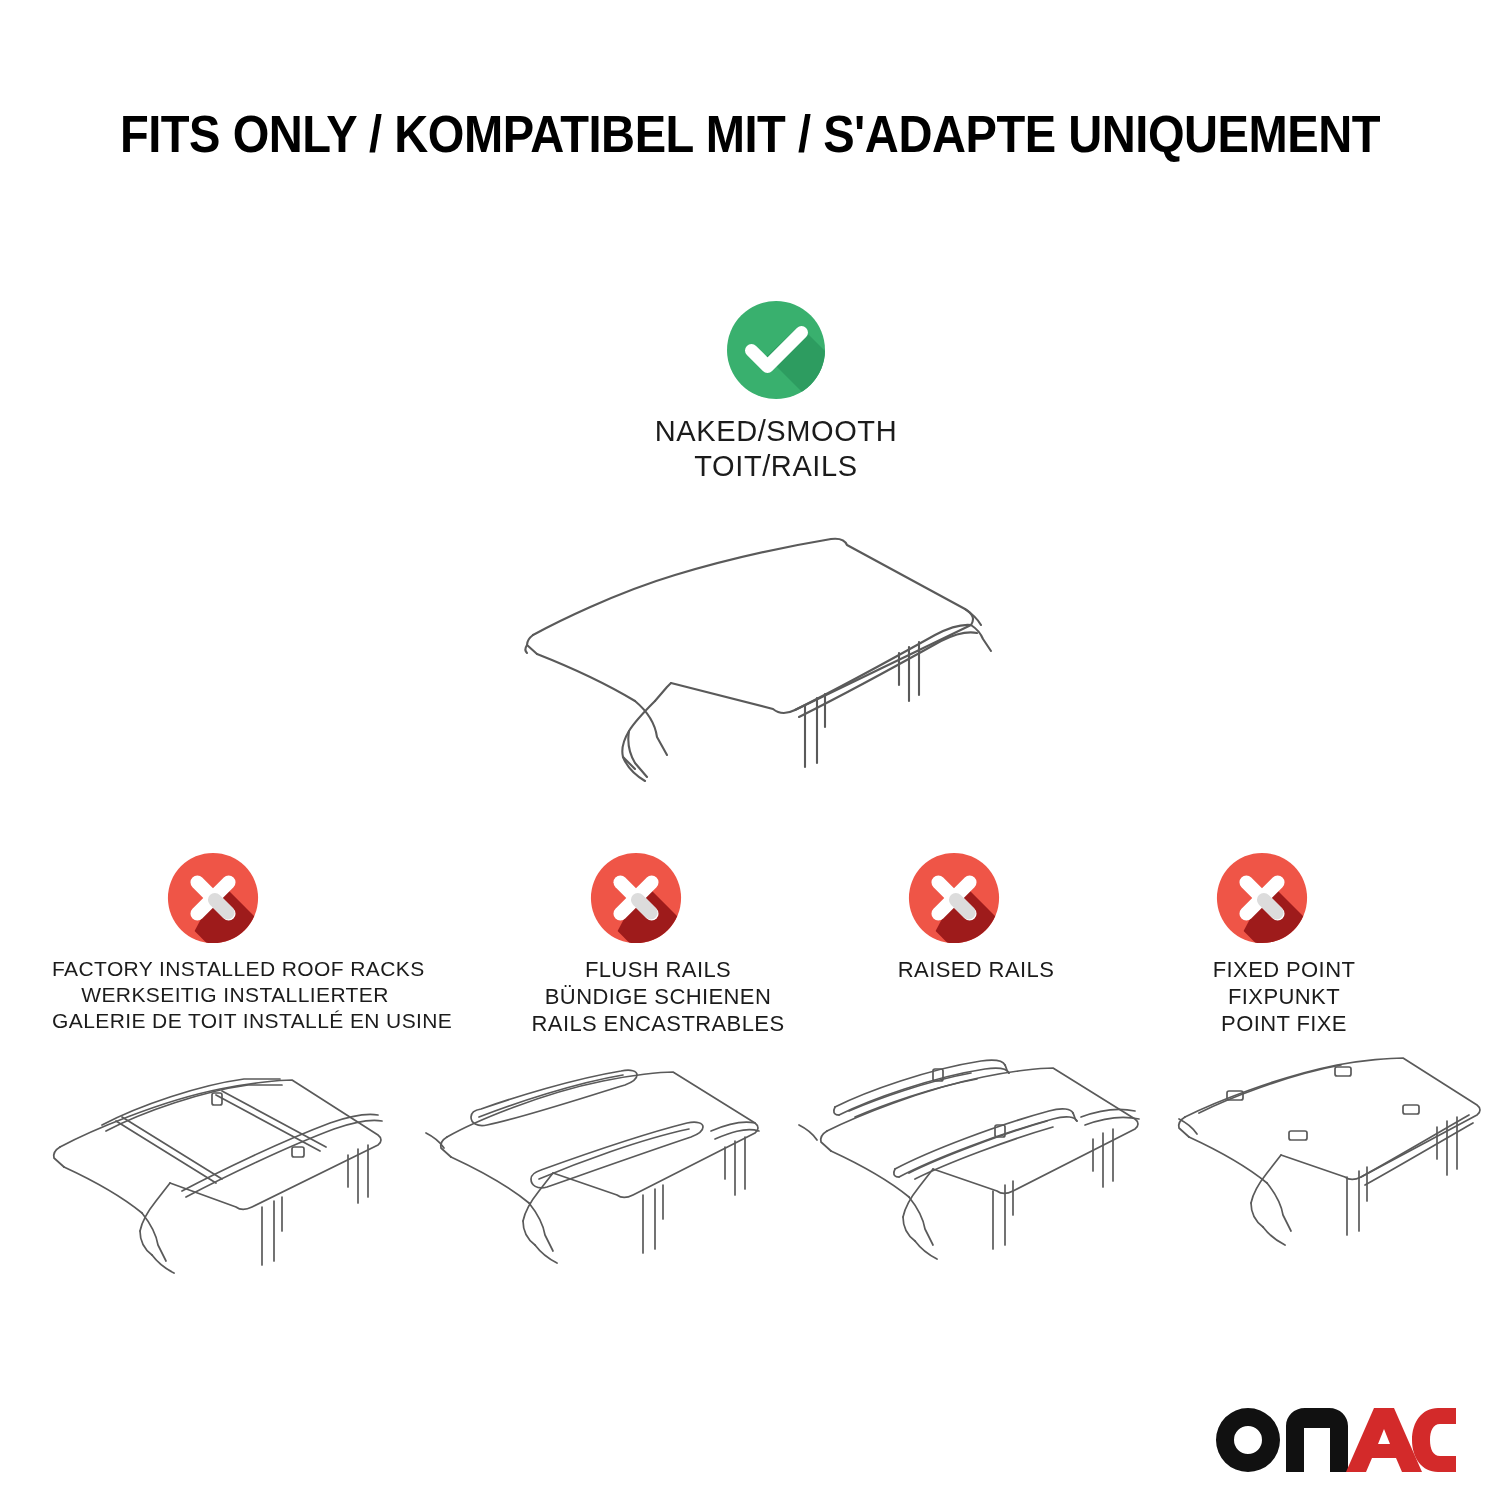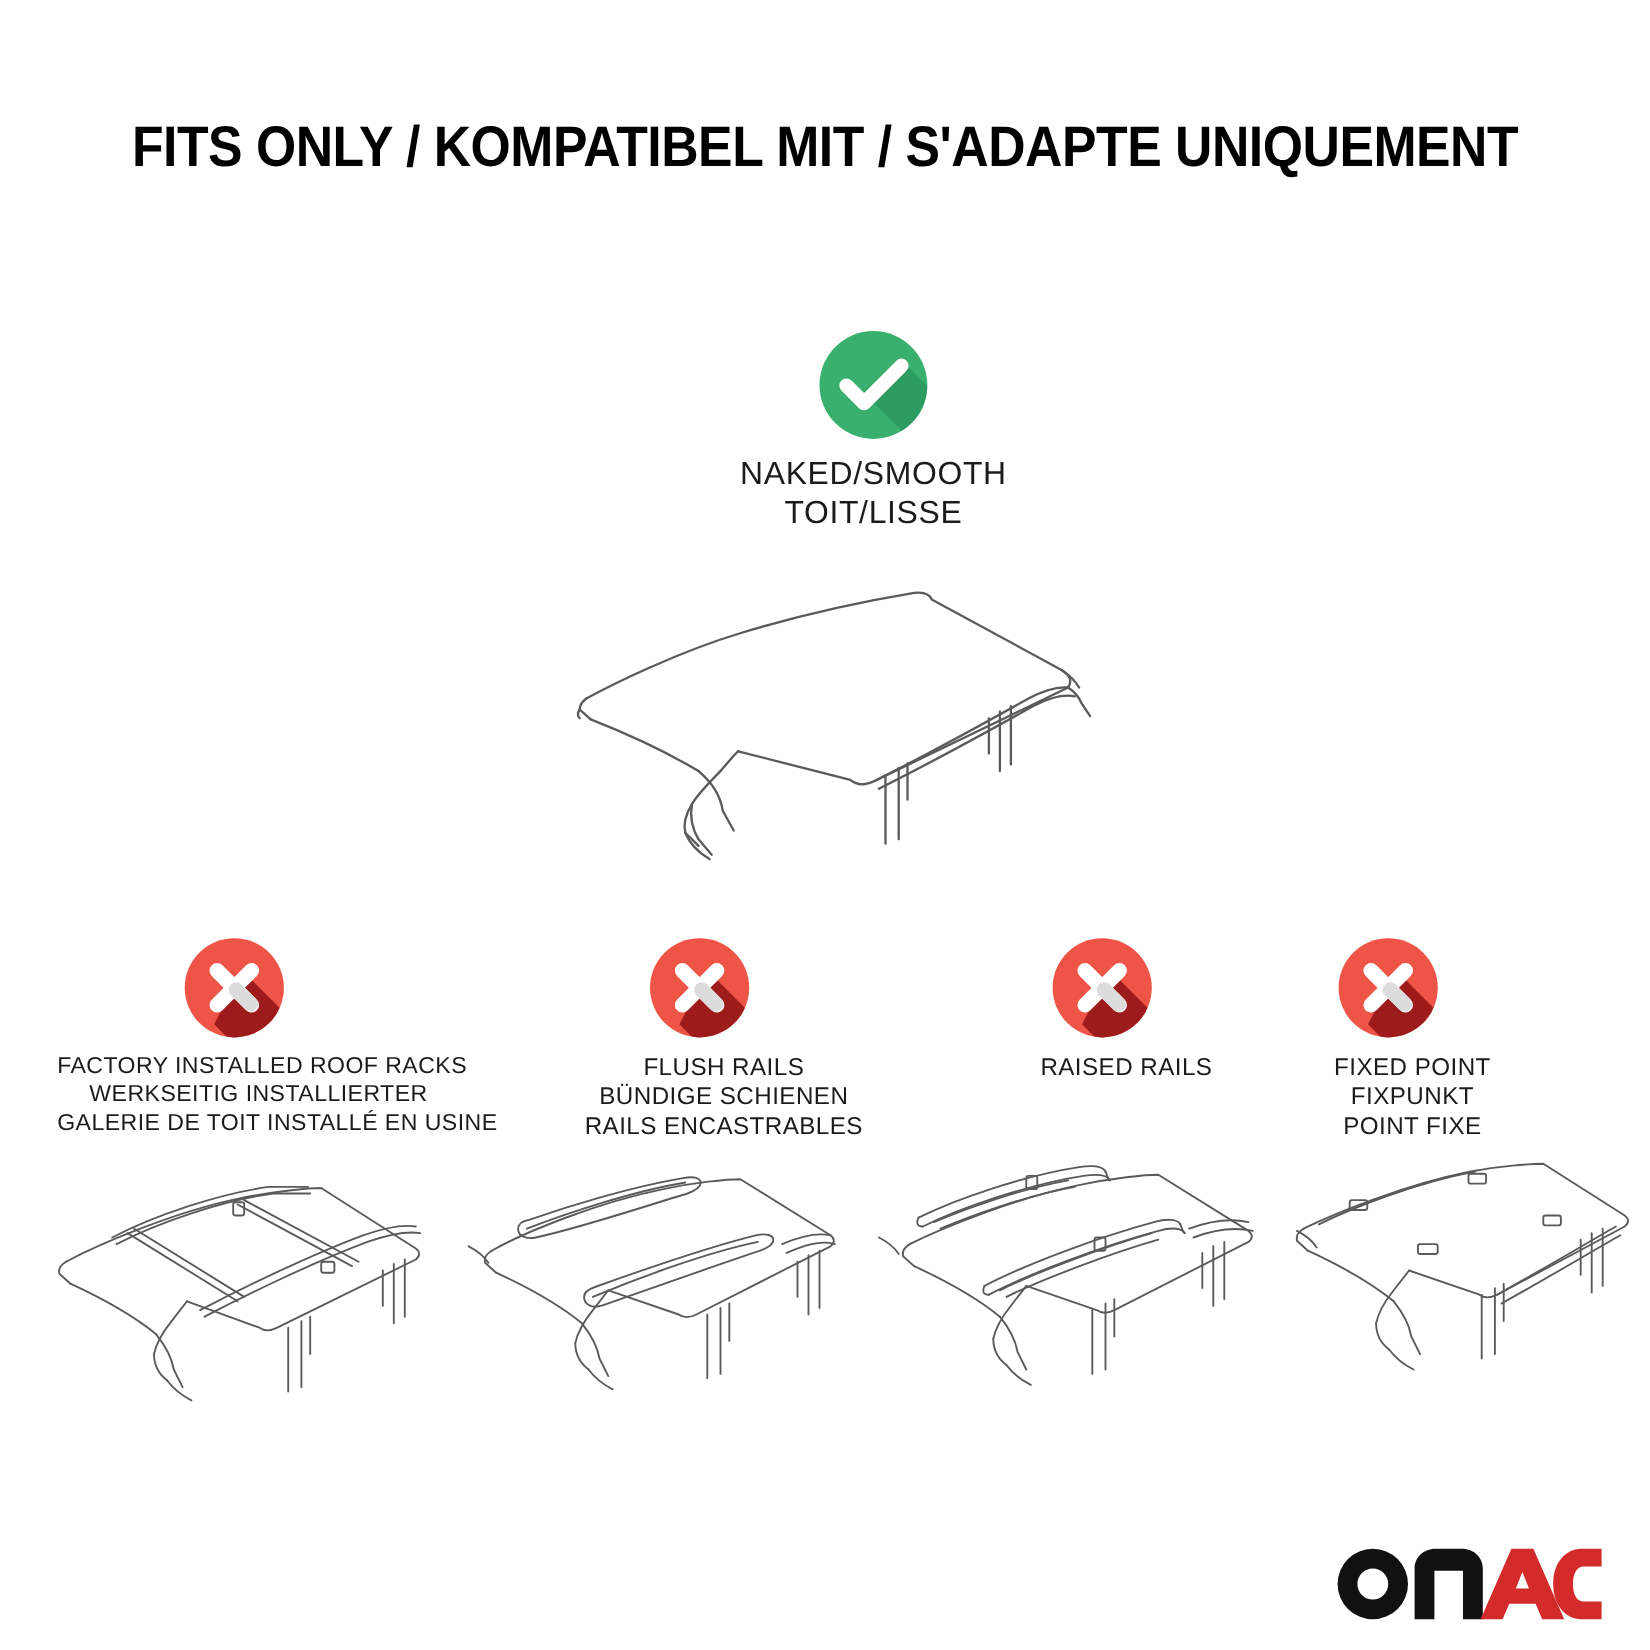--- a/index.html
+++ b/index.html
@@ -29,21 +29,21 @@
     letter-spacing: -0.5px;
     color: #000000;
     transform: scaleX(0.905);
     transform-origin: 50% 50%;
     white-space: nowrap;
   }
 
   
   #approved-block {
     position: absolute;
-    left: 594px;
+    left: 576px;
     top: 300px;
     width: 400px;
     text-align: center;
   }
   .icon-badge {
     width: 100px;
     height: 100px;
     margin: 0 auto;
     display: block;
   }
@@ -79,21 +79,21 @@
   }
   .reject-col .icon-badge { width: 92px; height: 92px; }
   .reject-col .label-stack { margin-top: 12px; margin-left: 44px; }
   .reject-col .label-stack div {
     font-size: 22px;
     line-height: 27px;
     letter-spacing: 0.4px;
   }
   #col-factory  { left: 8px;    width: 410px; }
   #col-flush    { left: 448px;  width: 376px; }
-  #col-raised   { left: 812px;  width: 380px; }
+  #col-raised   { left: 764px;  width: 380px; }
   #col-fixed    { left: 1130px; width: 264px; }
 
   #col-factory .label-stack div { font-size: 21px; line-height: 26px; }
 
   .roof-figure {
     position: absolute;
     height: 230px;
   }
   #fig-factory { left: 30px;   top: 1055px; width: 420px; }
   #fig-flush   { left: 425px;  top: 1055px; width: 400px; }
@@ -130,21 +130,21 @@
 
         <path d="M40.5 56.5 L52 68 L100 116 L100 52 L73.5 25.5 Z" fill="#2d9c60"></path>
       </g>
 
       <path d="M25.5 50.5 L41.5 66.5 L75.5 32.5" fill="none" stroke="#ffffff" stroke-width="13" stroke-linecap="round" stroke-linejoin="round"></path>
     </svg>
   </span>
 
   <div class="label-stack" id="approved-label">
     <div>NAKED/SMOOTH</div>
-    <div>TOIT/LISSE</div>
+    <div>TOIT/RAILS</div>
   </div>
 </div>
 
 <div id="smooth-roof-figure">
   <svg viewBox="0 0 530 300" width="530" height="300" aria-hidden="true">
     <g fill="none" stroke="#5a5a5a" stroke-width="2.1" stroke-linecap="round" stroke-linejoin="round">
 
       <path d="M38 130 C60 118 120 88 180 70 C240 52 300 40 336 34
                C344 33 350 35 352 40
                L470 104 C478 109 480 114 476 120

